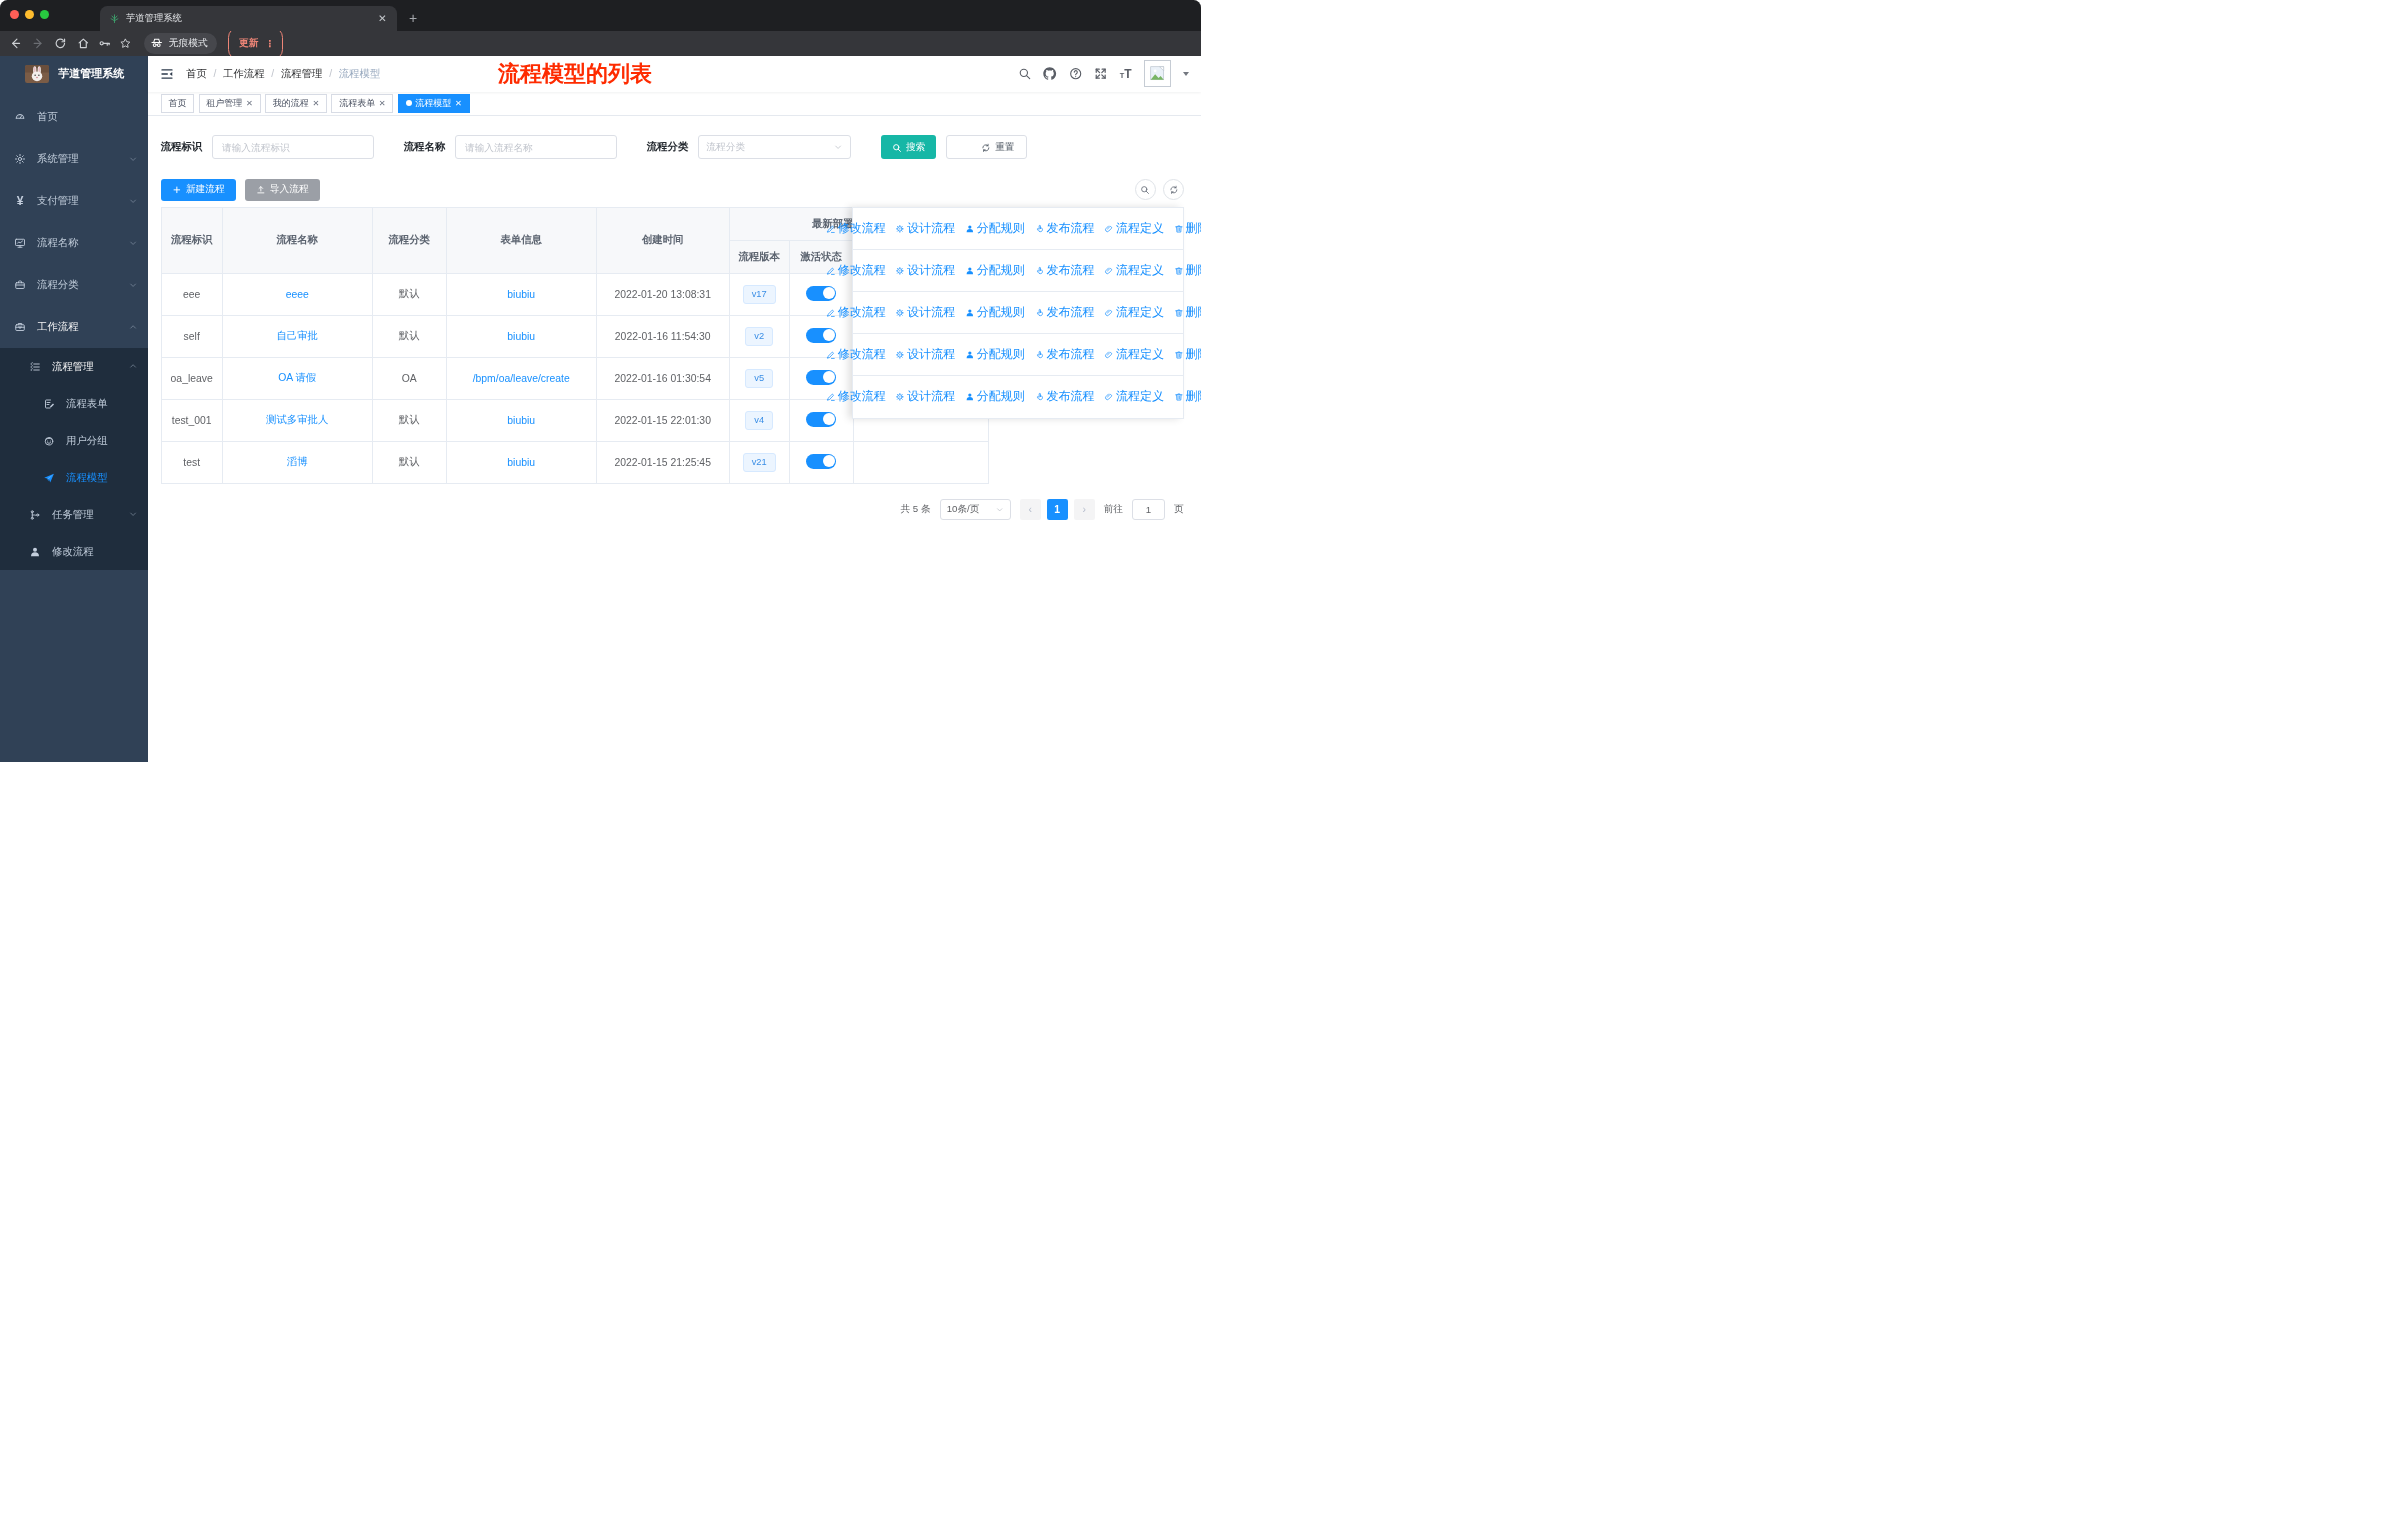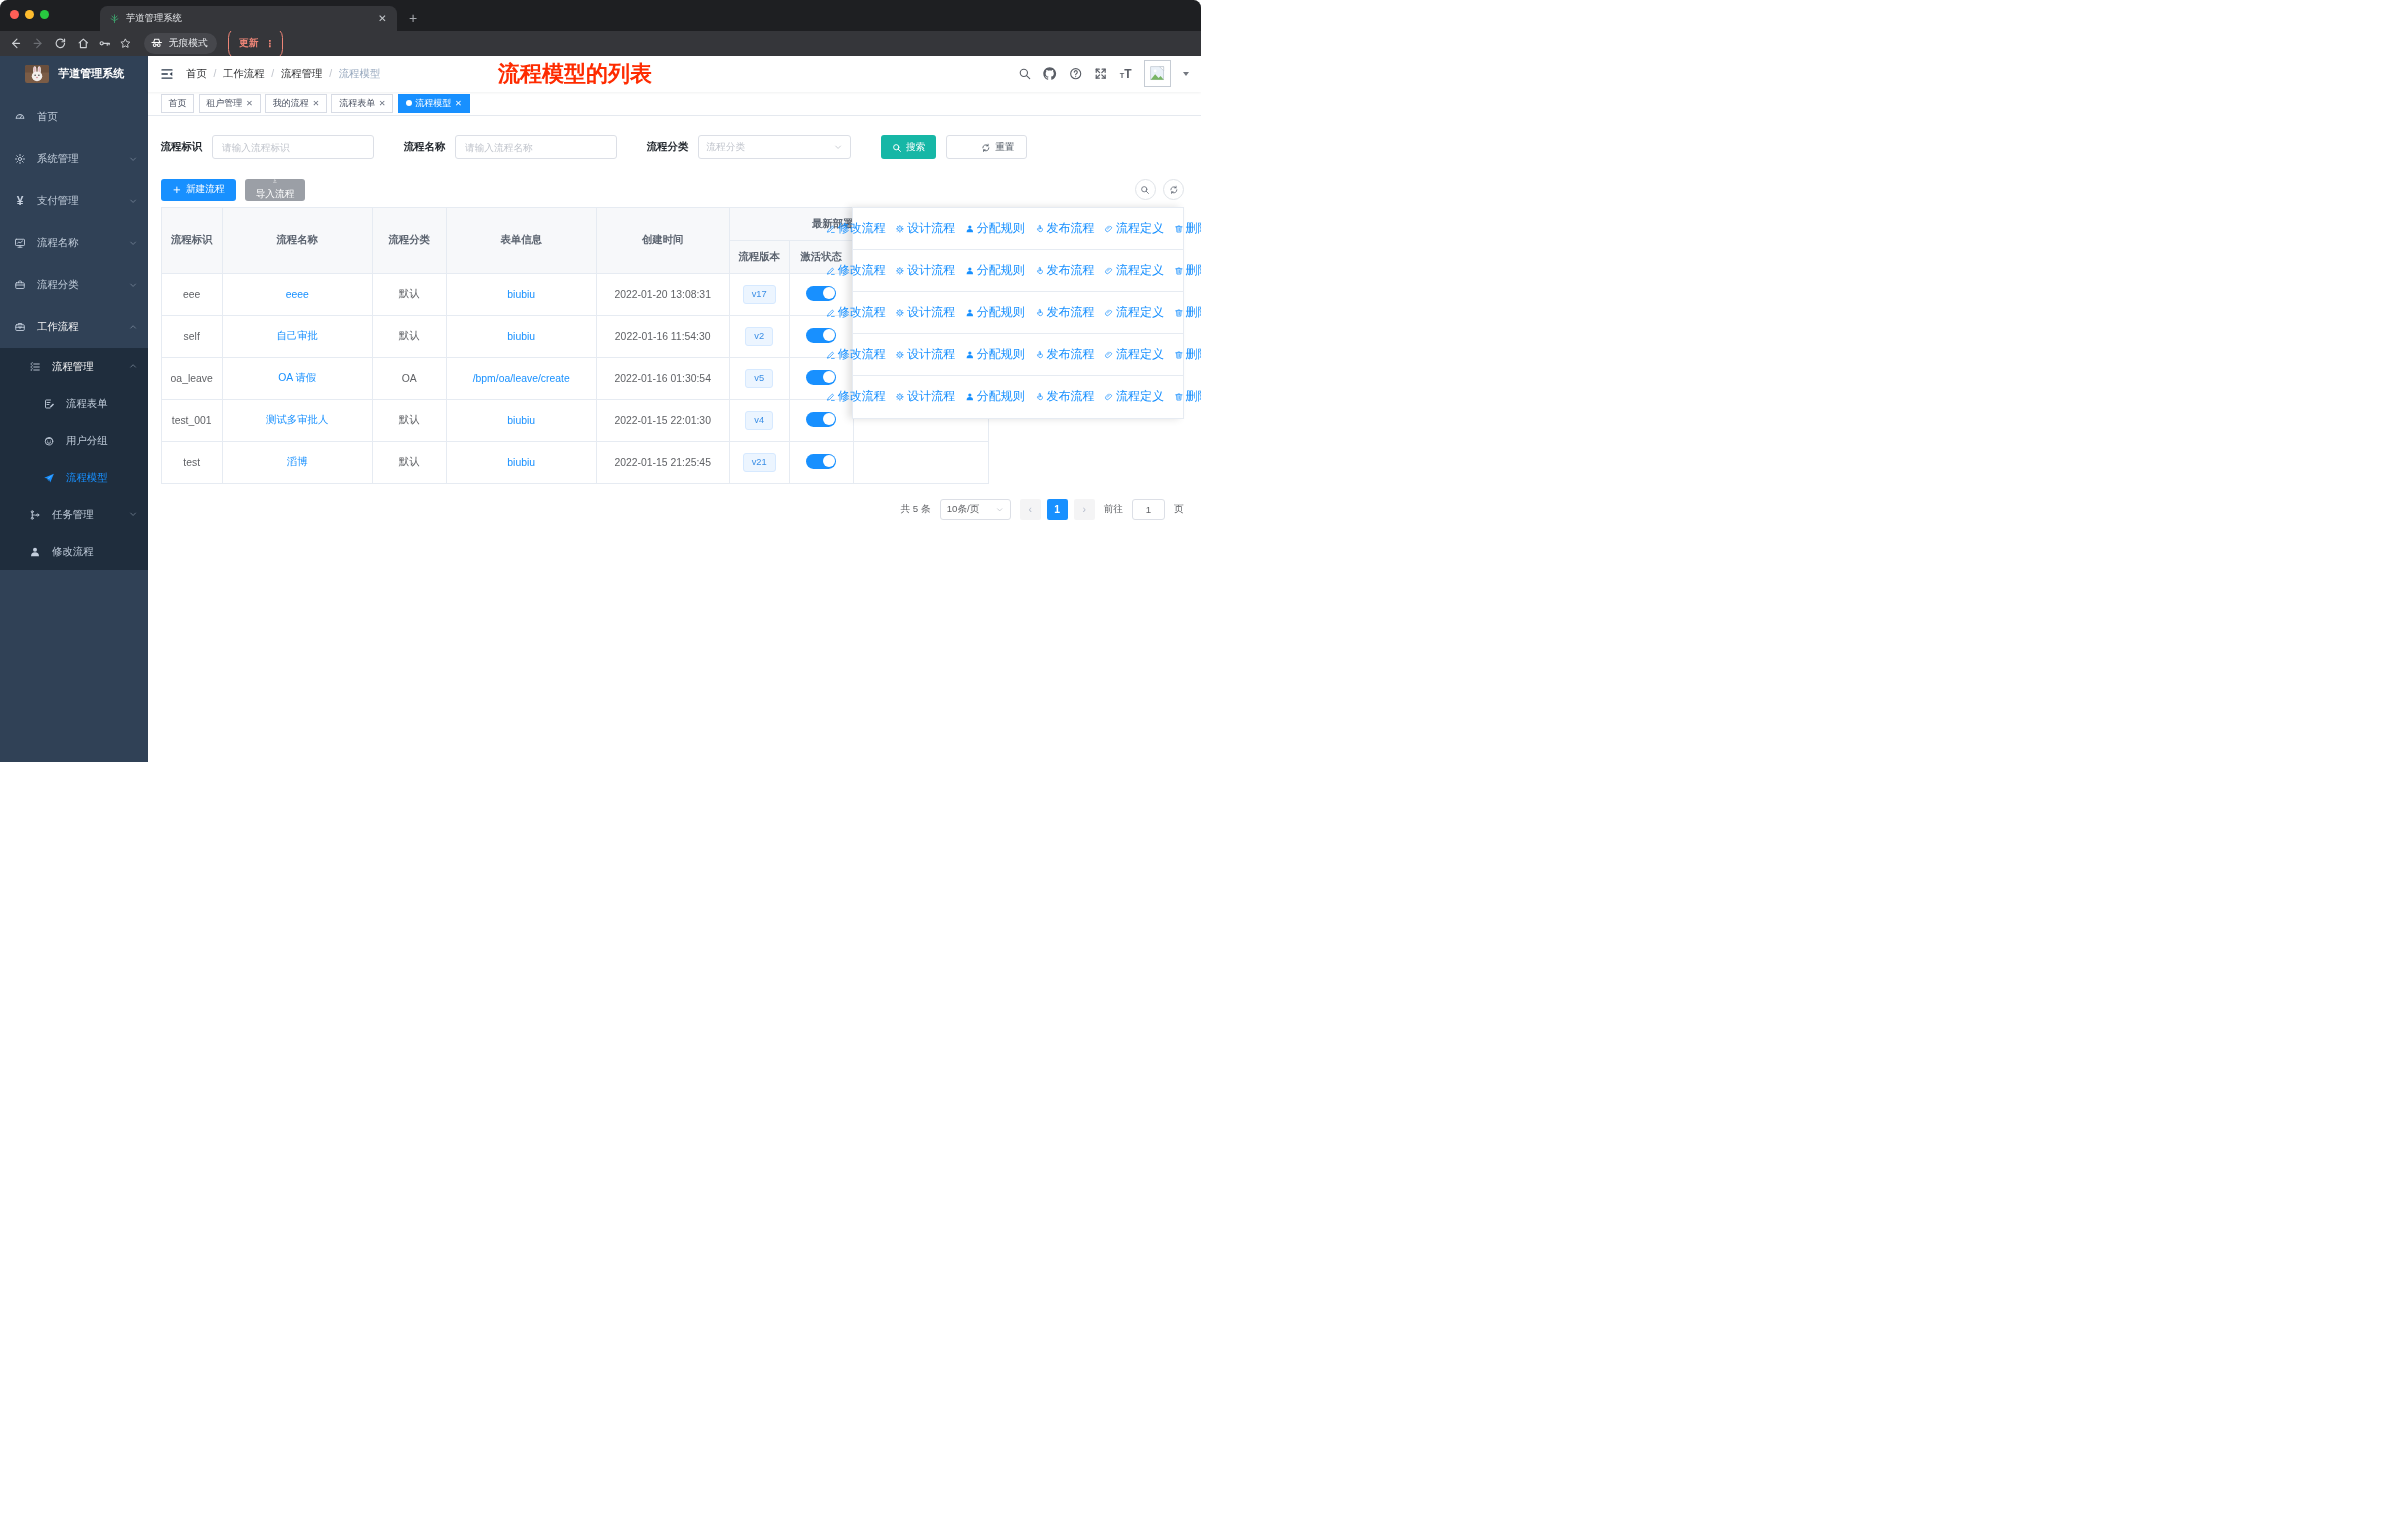--- a/index.html
+++ b/index.html
@@ -96,21 +96,21 @@
   .f-select svg { width:8.2px; height:8.2px; color:#c0c4cc; }
   .gap { width:10.4px; }
   .btn { height:24px; border-radius:3px; border:none; display:inline-flex; align-items:center; gap:4.5px;
     font-size:9.7px; padding:0 11px; cursor:pointer; font-family:inherit; }
   .btn svg { width:9.7px; height:9.7px; }
   .btn.search { background:var(--teal); color:#fff;text-align:center; }
   .btn.reset { background:#fff; border:0.7px solid #dcdfe6; color:#57606a;padding-left:34px; }
   
   .toolrow { margin-top:19.4px; display:flex; align-items:center; }
   .btn.create { background:var(--primary); color:#fff; height:22px; }
-  .btn.import { background:var(--import-gray); color:#fff; height:22px; margin-left:9px;flex-direction:column; }
+  .btn.import { background:var(--import-gray); color:#fff; height:22px; margin-left:9px; }
   .roundbtns { margin-left:auto; display:flex; gap:7.4px; }
   .rbtn { width:21px; height:21px; border-radius:50%; border:0.7px solid #dfe3e8; background:#fff; color:#5f6672;
     display:flex; align-items:center; justify-content:center; cursor:pointer; }
   .rbtn svg { width:9.7px; height:9.7px; }
 
   
   .tablewrap { margin-top:6px; position:relative; width:1023px; font-size:10.4px; color:#606266; }
   table.grid { border-collapse:collapse; table-layout:fixed; width:826px; background:#fff; }
   .grid th, .grid td { border:0.7px solid #e6ebf2; text-align:center; overflow:hidden; white-space:nowrap; }
   .grid thead th { background:#f7f8fa; color:#5c6470; font-weight:700; font-size:10.4px; }

